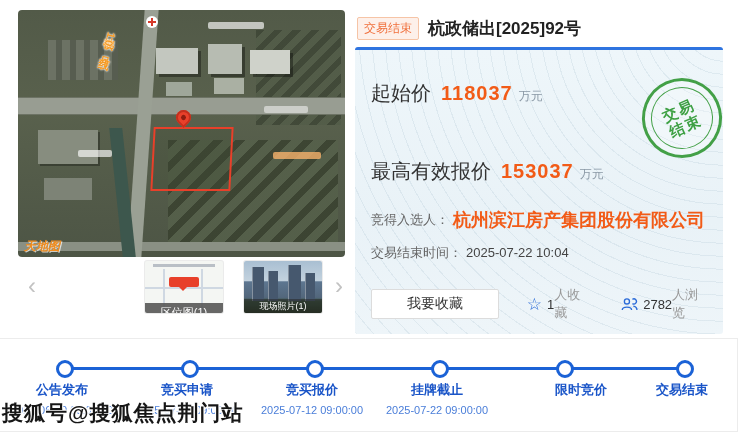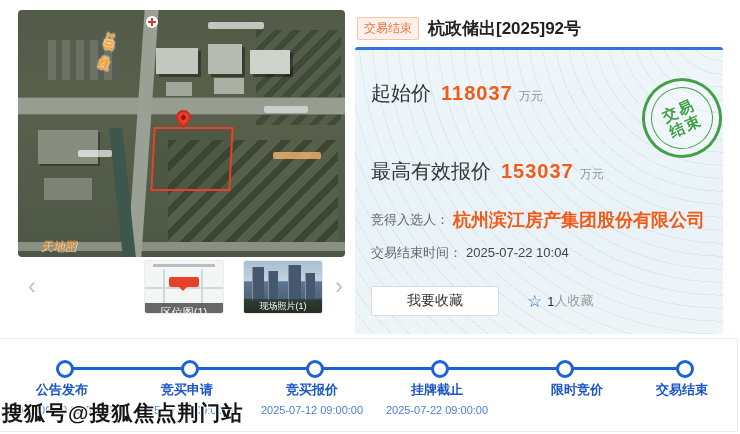--- a/index.html
+++ b/index.html
@@ -28,21 +28,21 @@
   .map .pin::after{content:"";position:absolute;left:5px;top:5px;width:5px;height:5px;border-radius:50%;background:#8e1d10;}
   .map .cross{position:absolute;left:128px;top:6px;width:12px;height:12px;border-radius:50%;background:#fff;}
   .map .cross::before{content:"";position:absolute;left:5px;top:2px;width:2px;height:8px;background:#d63a2a;}
   .map .cross::after{content:"";position:absolute;left:2px;top:5px;width:8px;height:2px;background:#d63a2a;}
   .map .metro{position:absolute;left:84px;top:18px;color:#f59a23;font-size:11px;font-weight:bold;writing-mode:vertical-rl;letter-spacing:2px;transform:rotate(14deg);text-shadow:0 0 2px #fff,0 0 2px #fff;}
   .map .lbl{position:absolute;height:7px;border-radius:2px;background:rgba(255,255,255,.65);}
   .map .l1{left:190px;top:12px;width:56px;}
   .map .l2{left:246px;top:96px;width:44px;background:rgba(255,255,255,.5);}
   .map .l3{left:255px;top:142px;width:48px;background:rgba(246,178,107,.8);}
   .map .l4{left:60px;top:140px;width:34px;}
-  .map .tianditu{position:absolute;left:22px;top:228px;color:#f08c1e;font-size:12px;font-weight:normal;font-style:italic;text-shadow:1px 1px 0 rgba(255,255,255,.7);}
+  .map .tianditu{position:absolute;left:6px;top:228px;color:#f08c1e;font-size:12px;font-weight:bold;font-style:italic;text-shadow:1px 1px 0 rgba(255,255,255,.7);}
 
   
   .gallery{position:absolute;left:18px;top:260px;width:327px;height:64px;}
   .g-arrow{position:absolute;top:14px;font-size:24px;color:#c2c2c2;cursor:pointer;line-height:24px;}
   .g-prev{left:10px;} .g-next{right:2px;}
   .thumb{position:absolute;top:1px;width:78px;height:52px;border-radius:2px;overflow:hidden;box-shadow:0 0 0 1px rgba(0,0,0,.08);}
   .t1{left:28px;background:linear-gradient(160deg,#5c6452 0%,#4c5443 60%,#606a55 100%);}
   .t1 .mini-road{position:absolute;left:30px;top:0;width:5px;height:52px;background:#a9aea2;}
   .t1 .mini-road2{position:absolute;left:0;top:14px;width:78px;height:4px;background:#a9aea2;}
   .t1 .mini-pin{position:absolute;left:34px;top:18px;width:6px;height:6px;background:#e8402a;border-radius:50% 50% 50% 0;transform:rotate(-45deg);}
@@ -95,21 +95,21 @@
   .ppl{width:17px;height:14px;margin-right:5px;}
 
   
   .timeline{position:absolute;left:0;top:338px;width:738px;height:94px;background:#fff;border:1px solid #ececec;border-left:none;border-right:1px solid #ececec;box-sizing:border-box;}
   .t-line{position:absolute;left:62px;top:28px;width:620px;height:3px;background:#1b62d6;}
   .t-node{position:absolute;top:21px;width:12px;height:12px;background:#fff;border:3px solid #1b62d6;border-radius:50%;}
   .t-step{position:absolute;top:42px;width:130px;text-align:center;}
   .t-step .t-lab{font-size:13px;font-weight:bold;color:#1a55c8;}
   .t-step .t-date{margin-top:5px;font-size:11px;color:#4a7ed9;}
   .n0{left:56px;} .n1{left:181px;} .n2{left:306px;} .n3{left:431px;} .n4{left:556px;} .n5{left:676px;}
-  .s0{left:-3px;} .s1{left:122px;} .s2{left:247px;} .s3{left:372px;} .s4{left:512px;} .s5{left:617px;}
+  .s0{left:-3px;} .s1{left:122px;} .s2{left:247px;} .s3{left:372px;} .s4{left:477px;text-align:right;} .s5{left:617px;}
 
   
   .watermark{position:absolute;left:2px;top:399px;font-size:21px;font-weight:900;color:#161616;letter-spacing:1px;z-index:9;
              text-shadow:-1px -1px 0 #fff,1px -1px 0 #fff,-1px 1px 0 #fff,1px 1px 0 #fff,0 2px 0 rgba(255,255,255,.8);}
 </style>
 </head>
 <body>
 
 <div class="page">
 
@@ -195,20 +195,30 @@
       <span>交易结束时间：</span><span class="tv">2025-07-22 10:04</span>
     </div>
 
     <div class="actions">
       <button class="fav-btn">我要收藏</button>
       <div class="stat">
         <span class="star">☆</span>
         <span class="num">1</span>
         <span>人收藏</span>
       </div>
+      <div class="stat">
+        <svg class="ppl" viewBox="0 0 20 16" fill="none" stroke="#2b6bd8" stroke-width="1.6">
+          <circle cx="7" cy="5" r="3"></circle>
+            <path d="M1.5 15 C1.5 10.5 12.5 10.5 12.5 15"></path>
+          <path d="M13.5 2.5 a3 3 0 1 1 0 5"></path>
+            <path d="M14.5 10.5 C18 11 18.8 13 18.8 15"></path>
+        </svg>
+        <span class="num">2782</span>
+        <span>人浏览</span>
+      </div>
     </div>
   </div>
 
   <div class="timeline">
     <div class="t-line"></div>
     <div class="t-node n0"></div>
     <div class="t-node n1"></div>
     <div class="t-node n2"></div>
     <div class="t-node n3"></div>
     <div class="t-node n4"></div>

